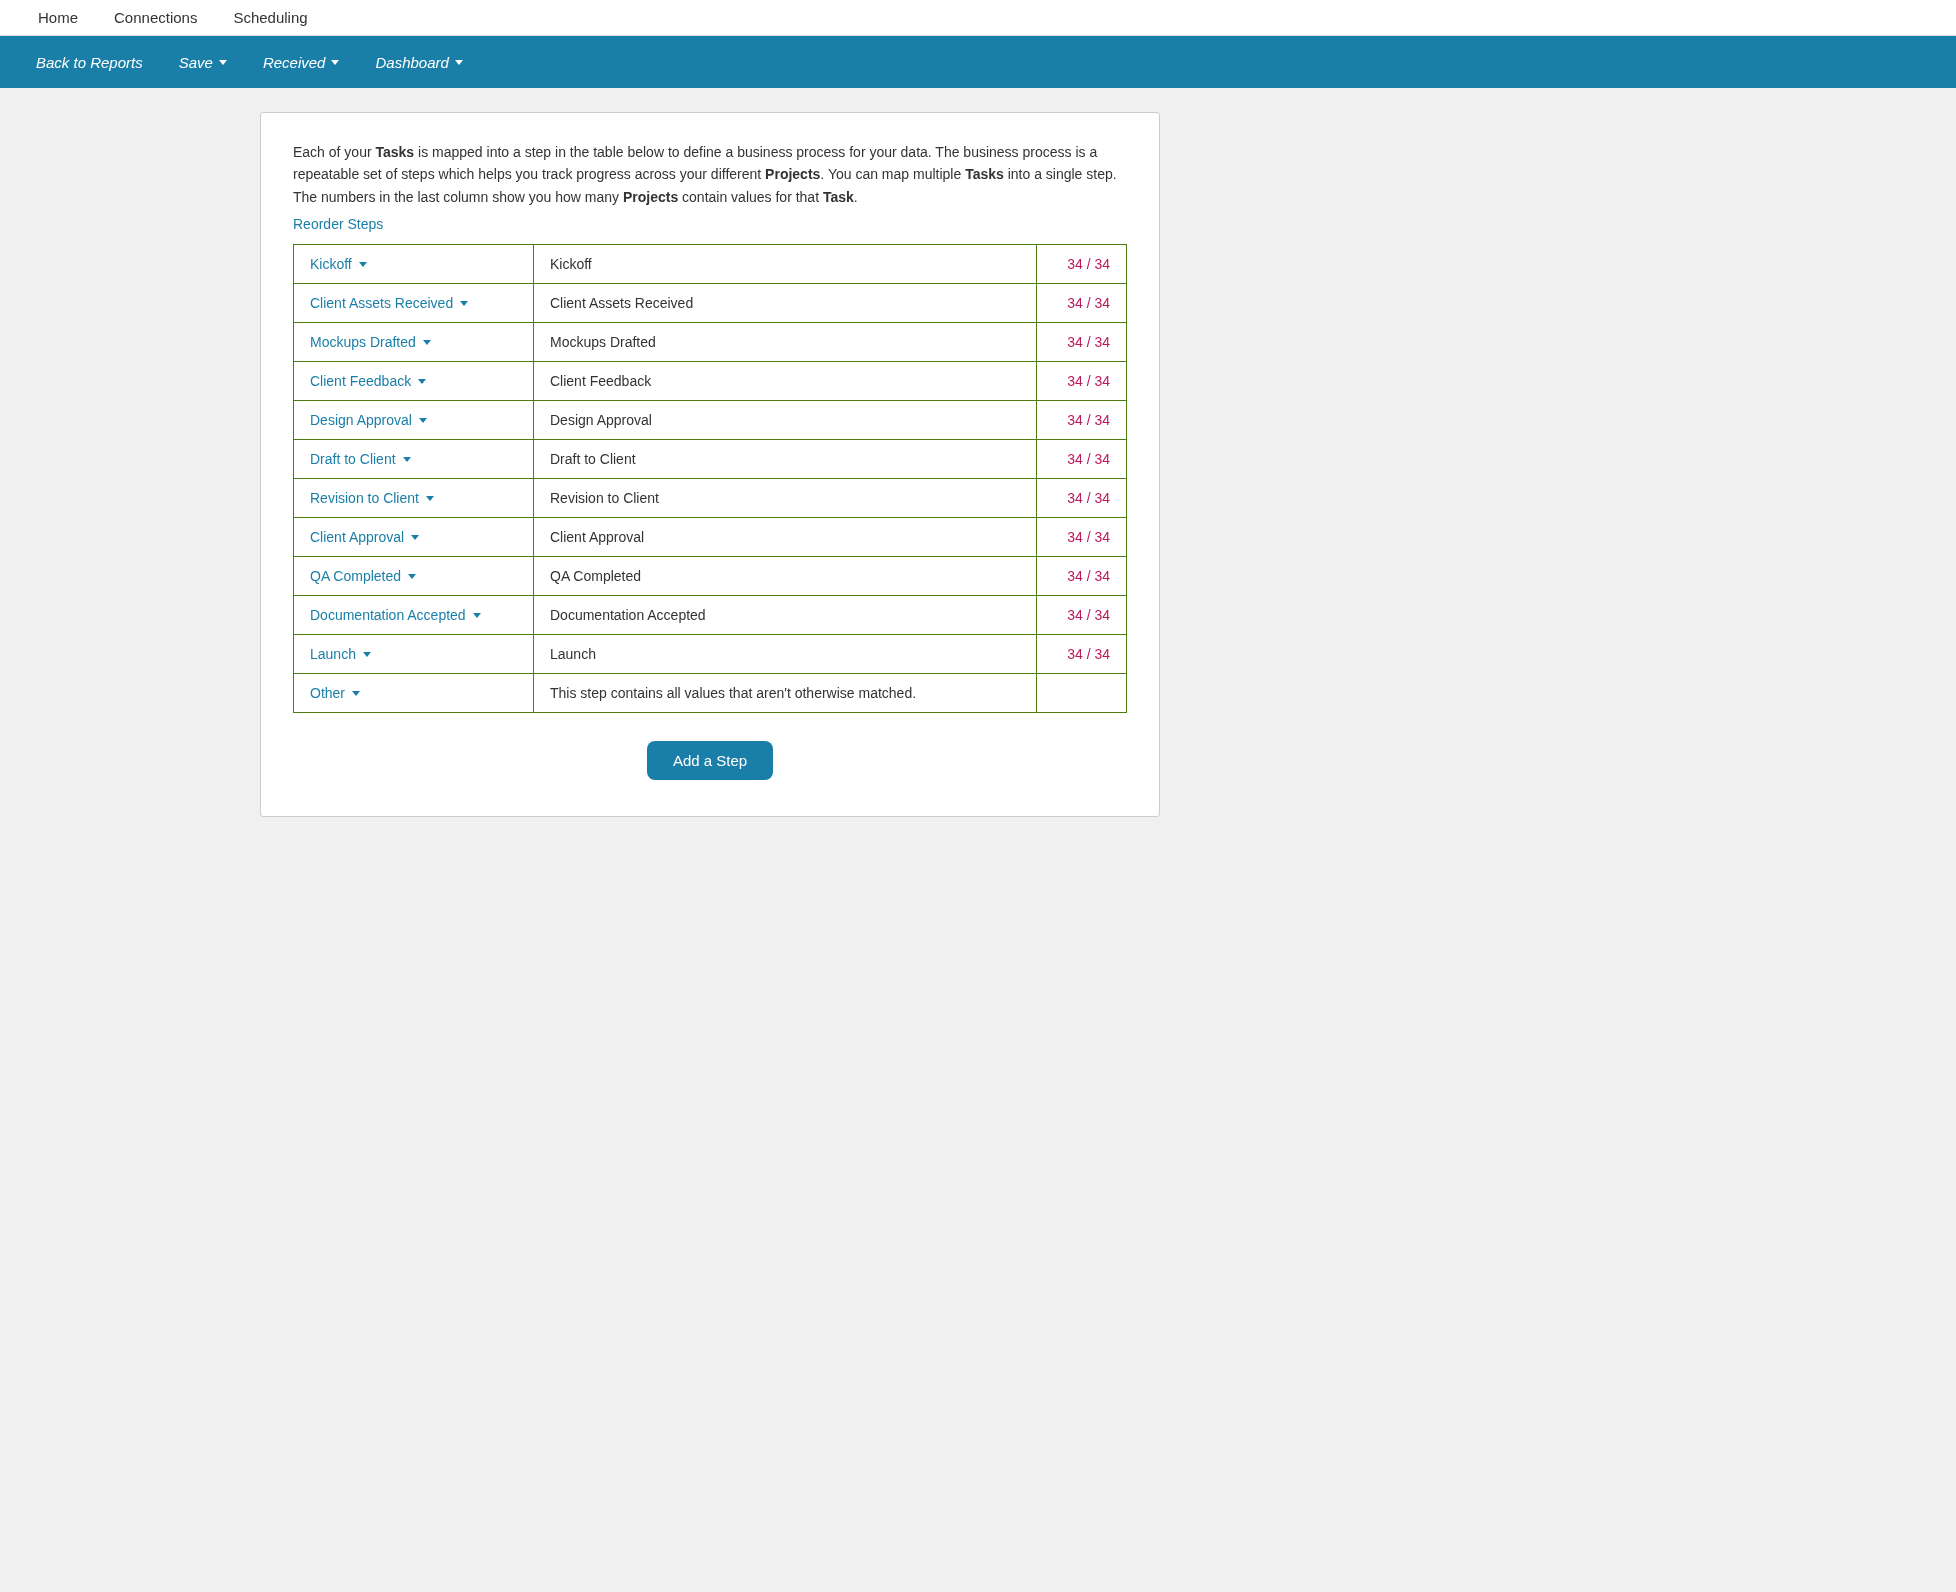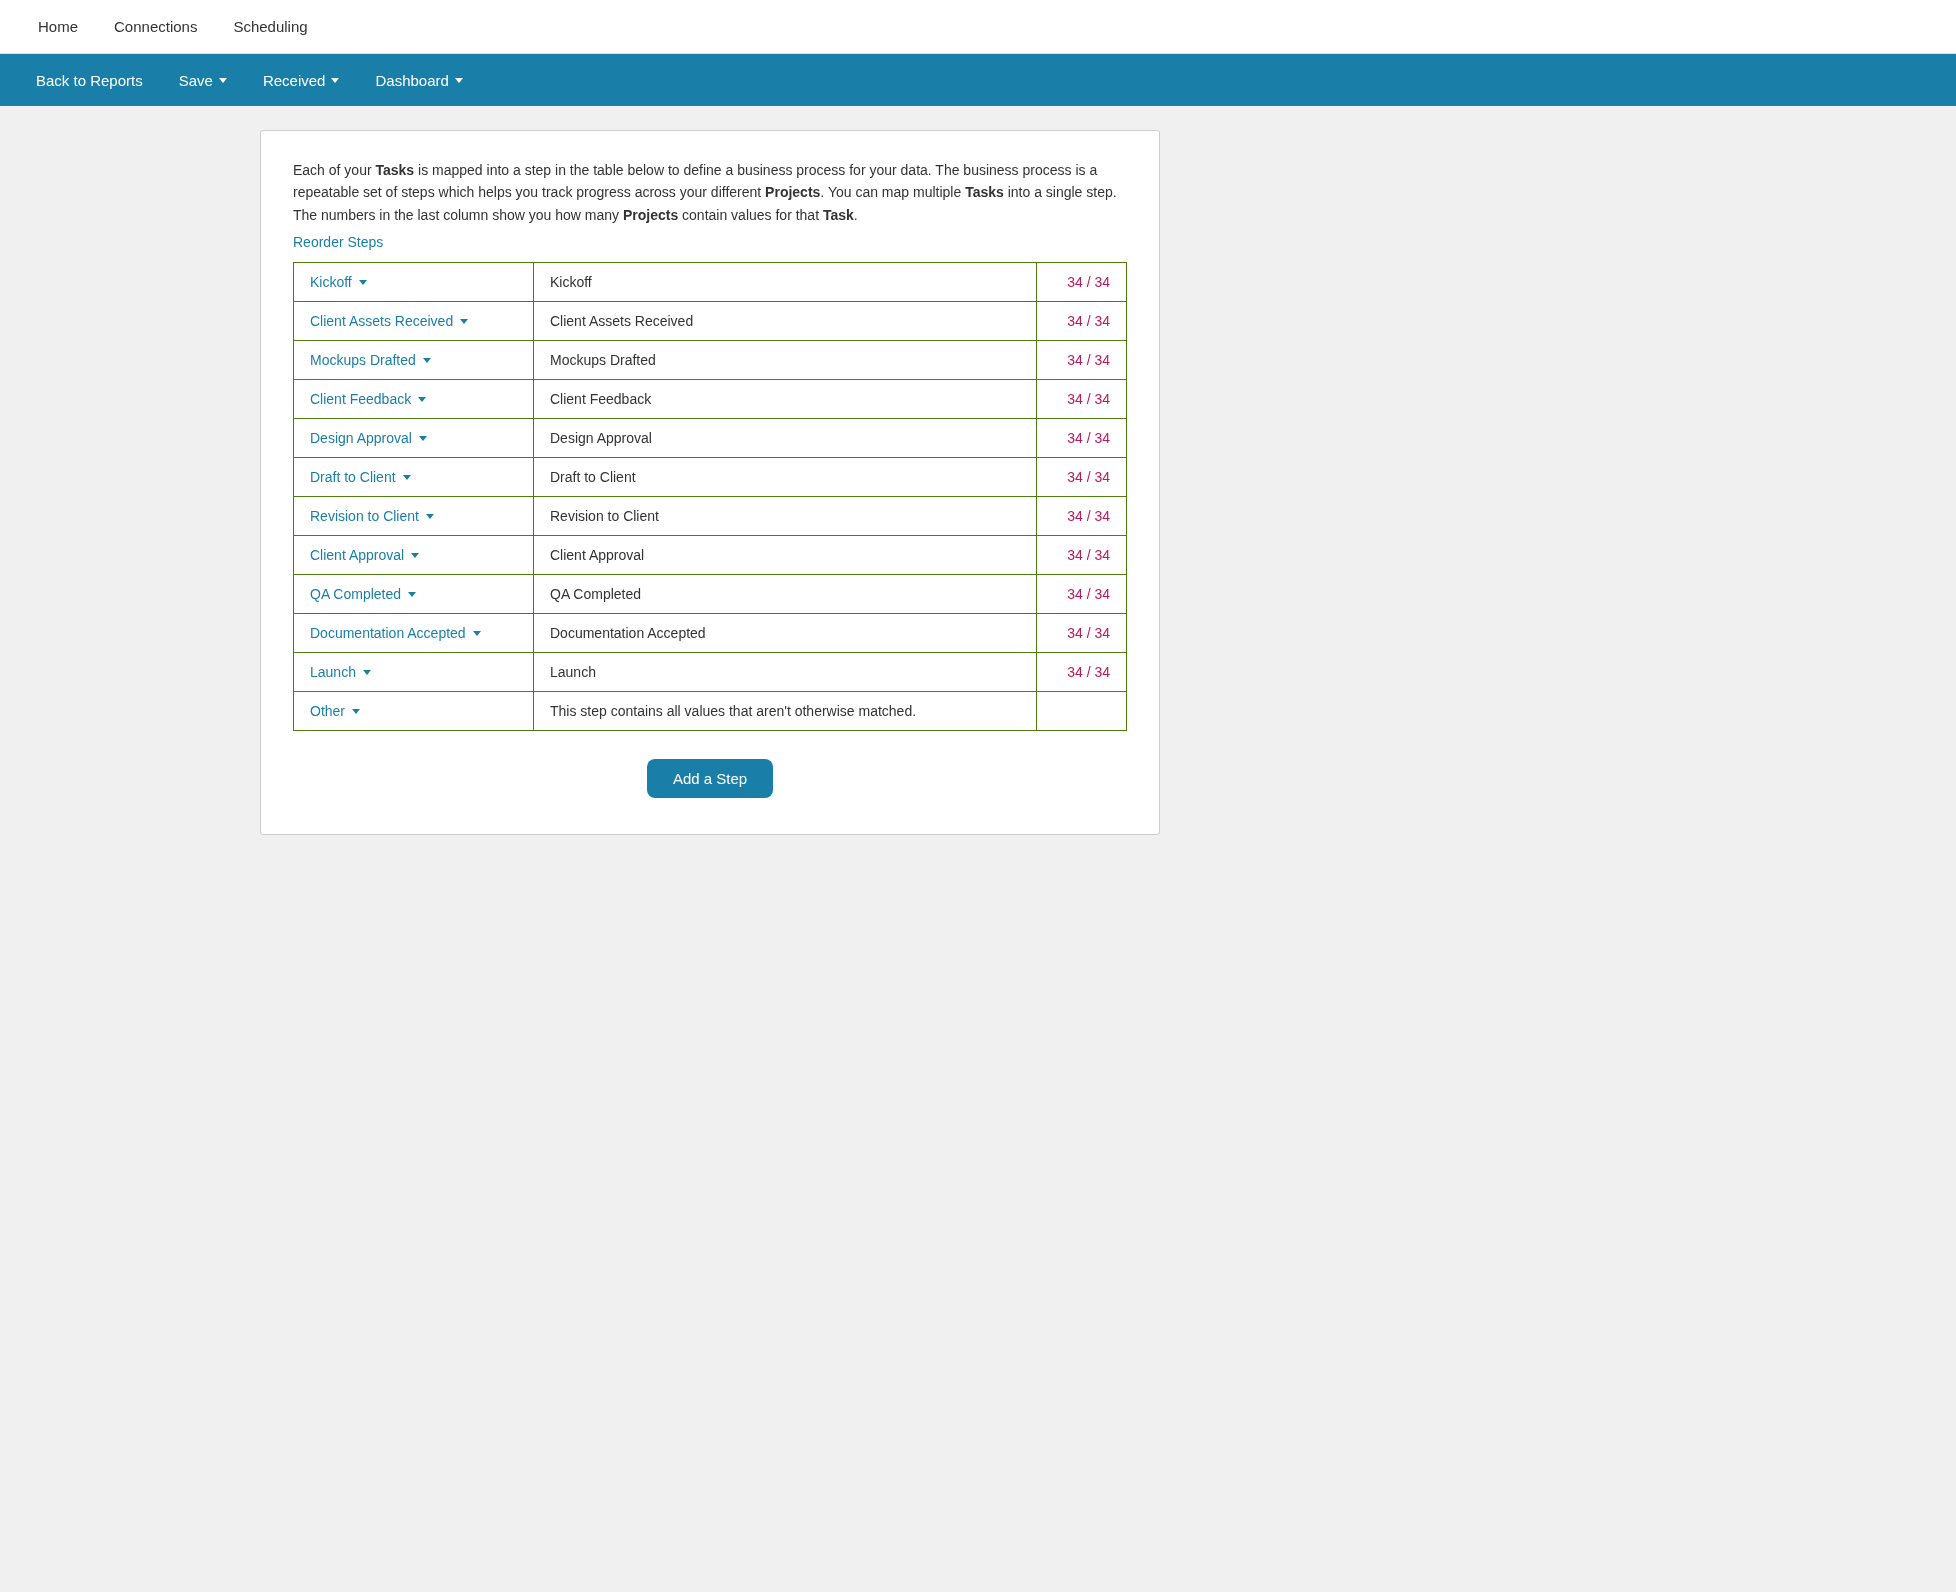--- a/index.html
+++ b/index.html
@@ -5,21 +5,21 @@
     * { box-sizing: border-box; margin: 0; padding: 0; }
     body { font-family: -apple-system, BlinkMacSystemFont, 'Segoe UI', Arial, sans-serif; font-size: 14px; background: #f0f0f0; color: #333; }
 
     
     .top-nav {
       background: #fff;
       border-bottom: 1px solid #ddd;
       padding: 0 20px;
       display: flex;
       align-items: center;
-      height: 54px;
+      height: 36px;
     }
     .top-nav-item {
       padding: 0 18px;
       height: 100%;
       display: flex;
       align-items: center;
       color: #333;
       font-size: 15px;
       cursor: pointer;
     }
@@ -37,20 +37,21 @@
       color: #fff;
       font-size: 15px;
       padding: 8px 16px;
       cursor: pointer;
       border: none;
       background: transparent;
       display: flex;
       align-items: center;
       gap: 4px;
       border-radius: 3px;
+      font-style: italic;
     }
     .action-btn .caret {
       display: inline-block;
       width: 0;
       height: 0;
       border-left: 4px solid transparent;
       border-right: 4px solid transparent;
       border-top: 5px solid #fff;
       margin-left: 2px;
     }

